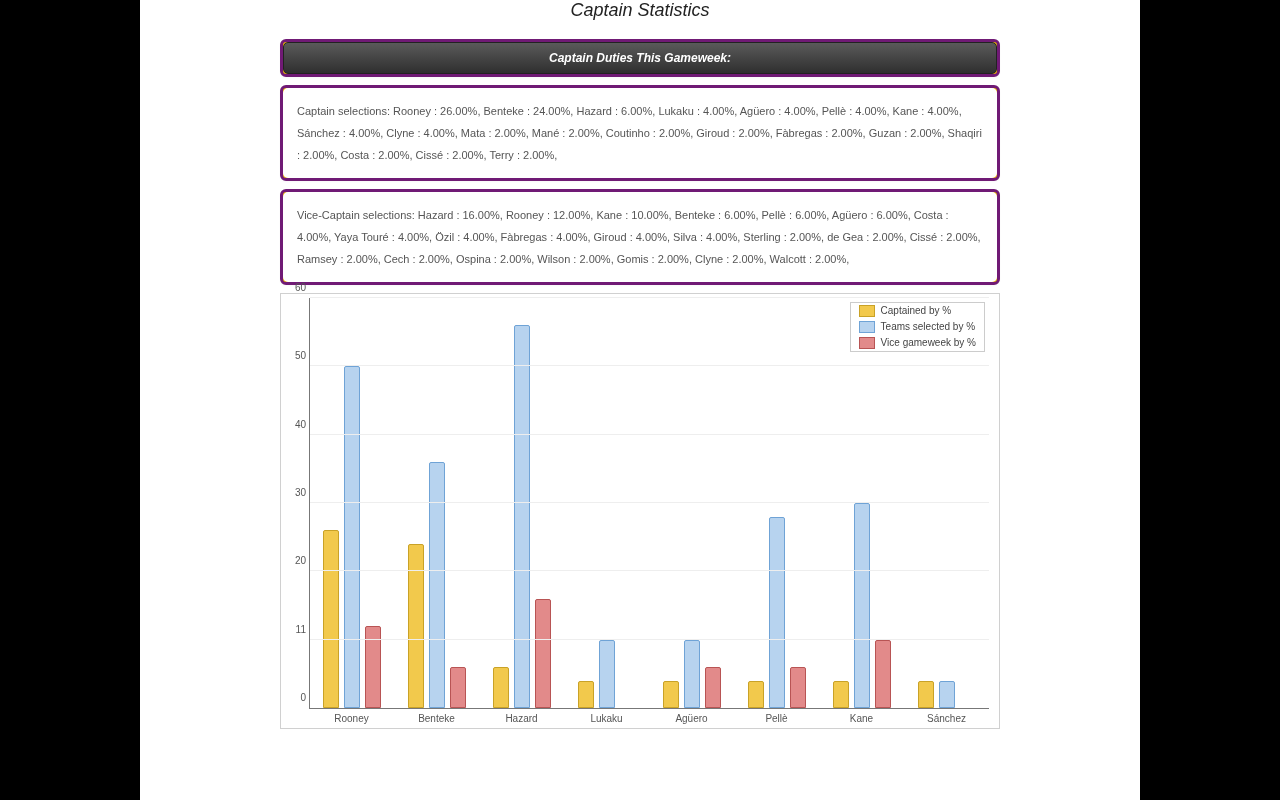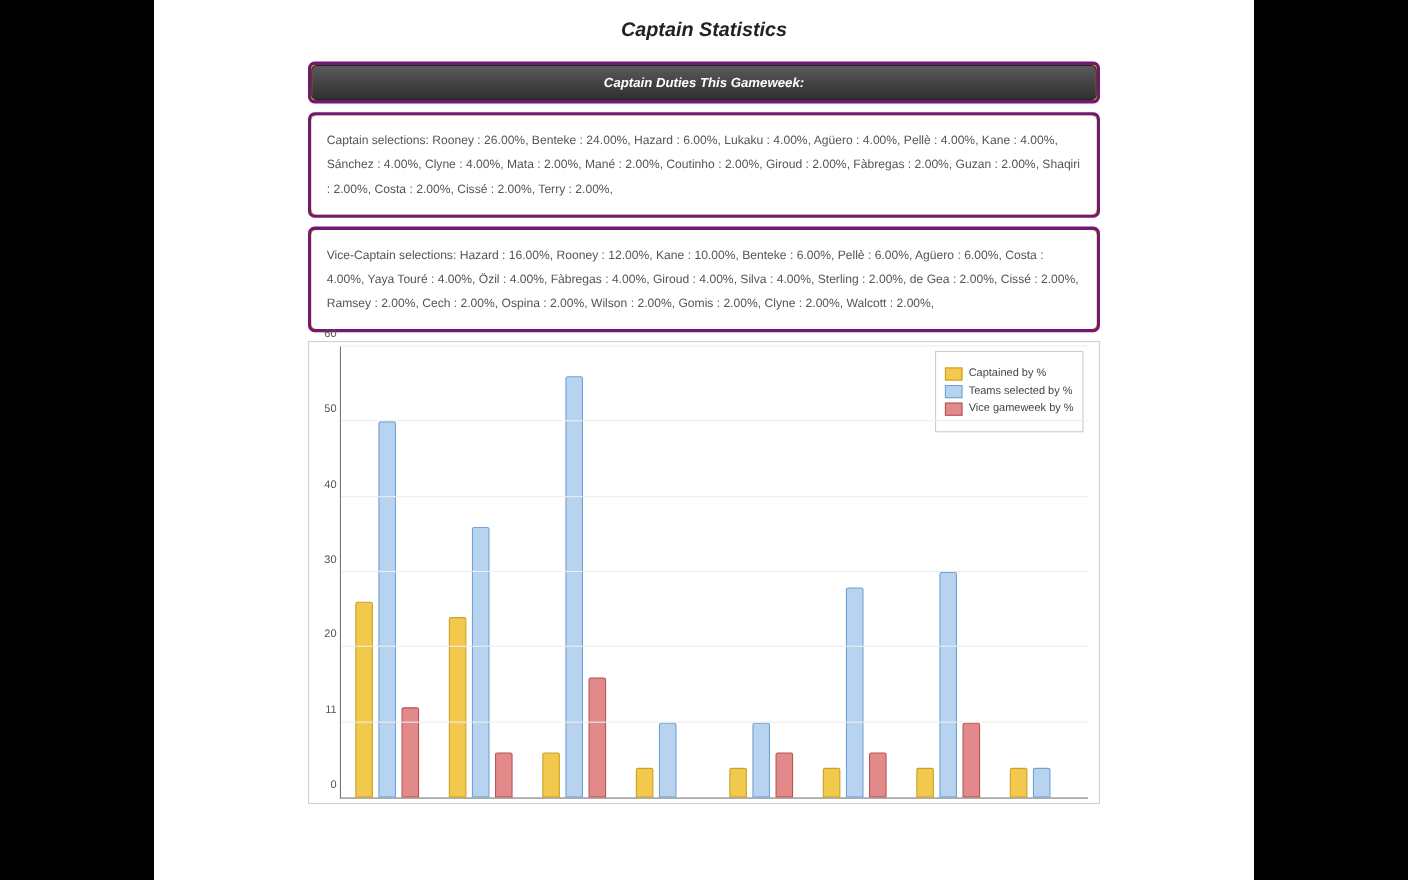--- a/index.html
+++ b/index.html
@@ -16,25 +16,25 @@
     background: #fff;
     width: 1000px;
     margin: 0 auto;
     min-height: 800px;
     padding: 0 0 20px 0;
     box-sizing: border-box;
   }
   h2.center-title {
     text-align: center;
     font-style: italic;
-    font-weight: bold;
+    font-weight: normal;
     font-size: 18px;
     color: #222;
     margin: 0;
-    padding: 17px 0 18px 0;
+    padding: 0 0 18px 0;
   }
   h3.center-subtitle {
     text-align: center;
     font-style: italic;
     font-weight: bold;
     font-size: 17px;
     color: #222;
     margin: 26px 0 12px 0;
   }
   .panel-stack {
@@ -138,21 +138,21 @@
   }
 
   .legend {
     position: absolute;
     top: 8px;
     right: 14px;
     border: 1px solid #ccc;
     background: rgba(255,255,255,0.95);
     font-size: 10px;
     color: #444;
-    padding: 12px 8px;
+    padding: 0 8px;
   }
   .legend .row {
     display: flex;
     align-items: center;
     gap: 6px;
     line-height: 16px;
   }
   .legend .swatch {
     width: 14px; height: 10px;
     border: 1px solid rgba(0,0,0,0.35);
@@ -247,15 +247,25 @@
         <div class="ytick" style="bottom: 33.3333%;">20</div>
         <div class="gridline" style="bottom: 50%;"></div>
         <div class="ytick" style="bottom: 50%;">30</div>
         <div class="gridline" style="bottom: 66.6667%;"></div>
         <div class="ytick" style="bottom: 66.6667%;">40</div>
         <div class="gridline" style="bottom: 83.3333%;"></div>
         <div class="ytick" style="bottom: 83.3333%;">50</div>
         <div class="gridline" style="bottom: 100%;"></div>
         <div class="ytick" style="bottom: 100%;">60</div>
       </div>
+    <div class="xlabels">
+        <div>Rooney</div>
+        <div>Benteke</div>
+        <div>Hazard</div>
+        <div>Lukaku</div>
+        <div>Agüero</div>
+        <div>Pellè</div>
+        <div>Kane</div>
+        <div>Sánchez</div>
+      </div>
   </div>
 
 </div>
 
 </body></html>

